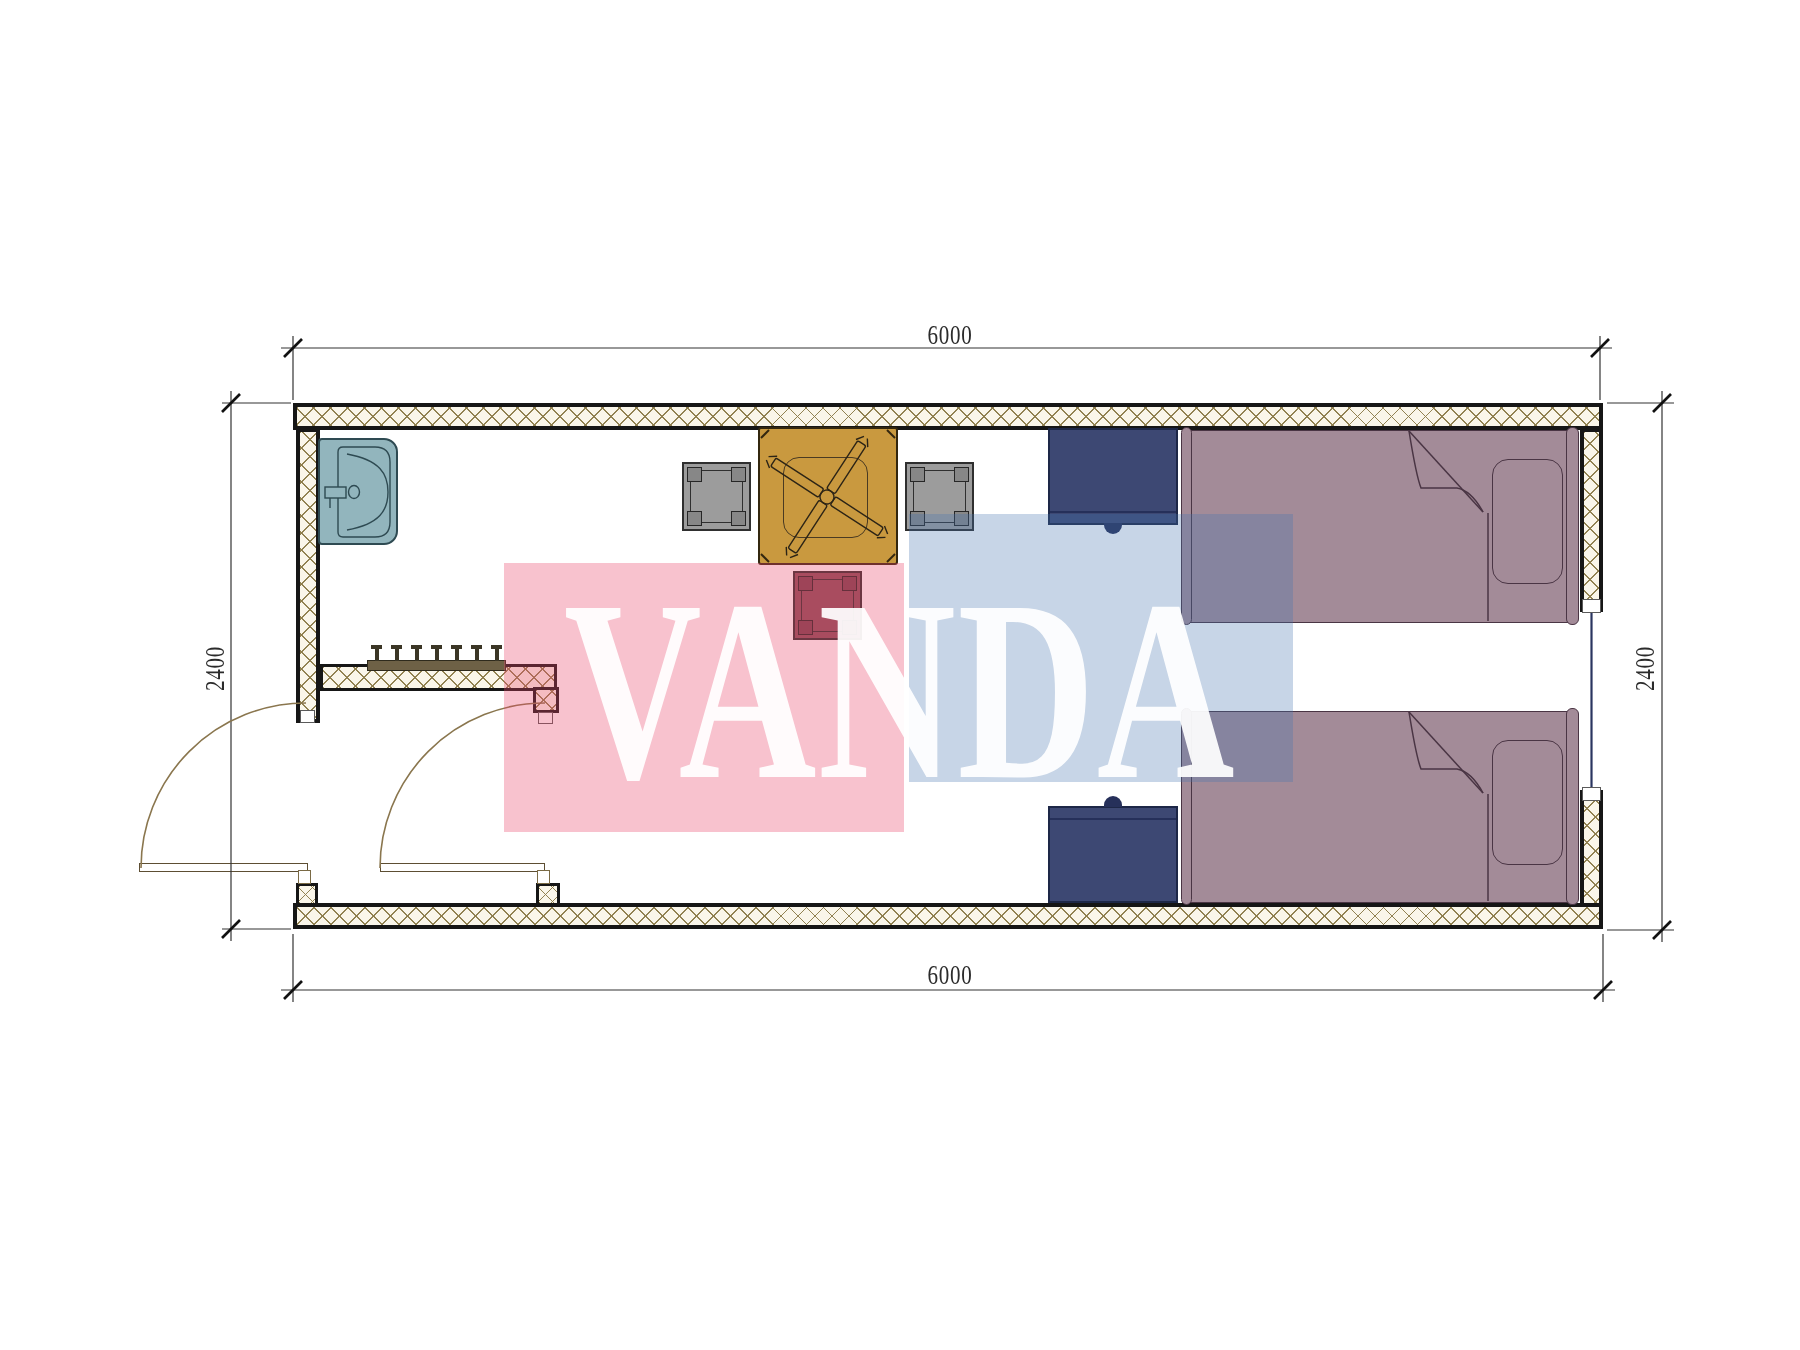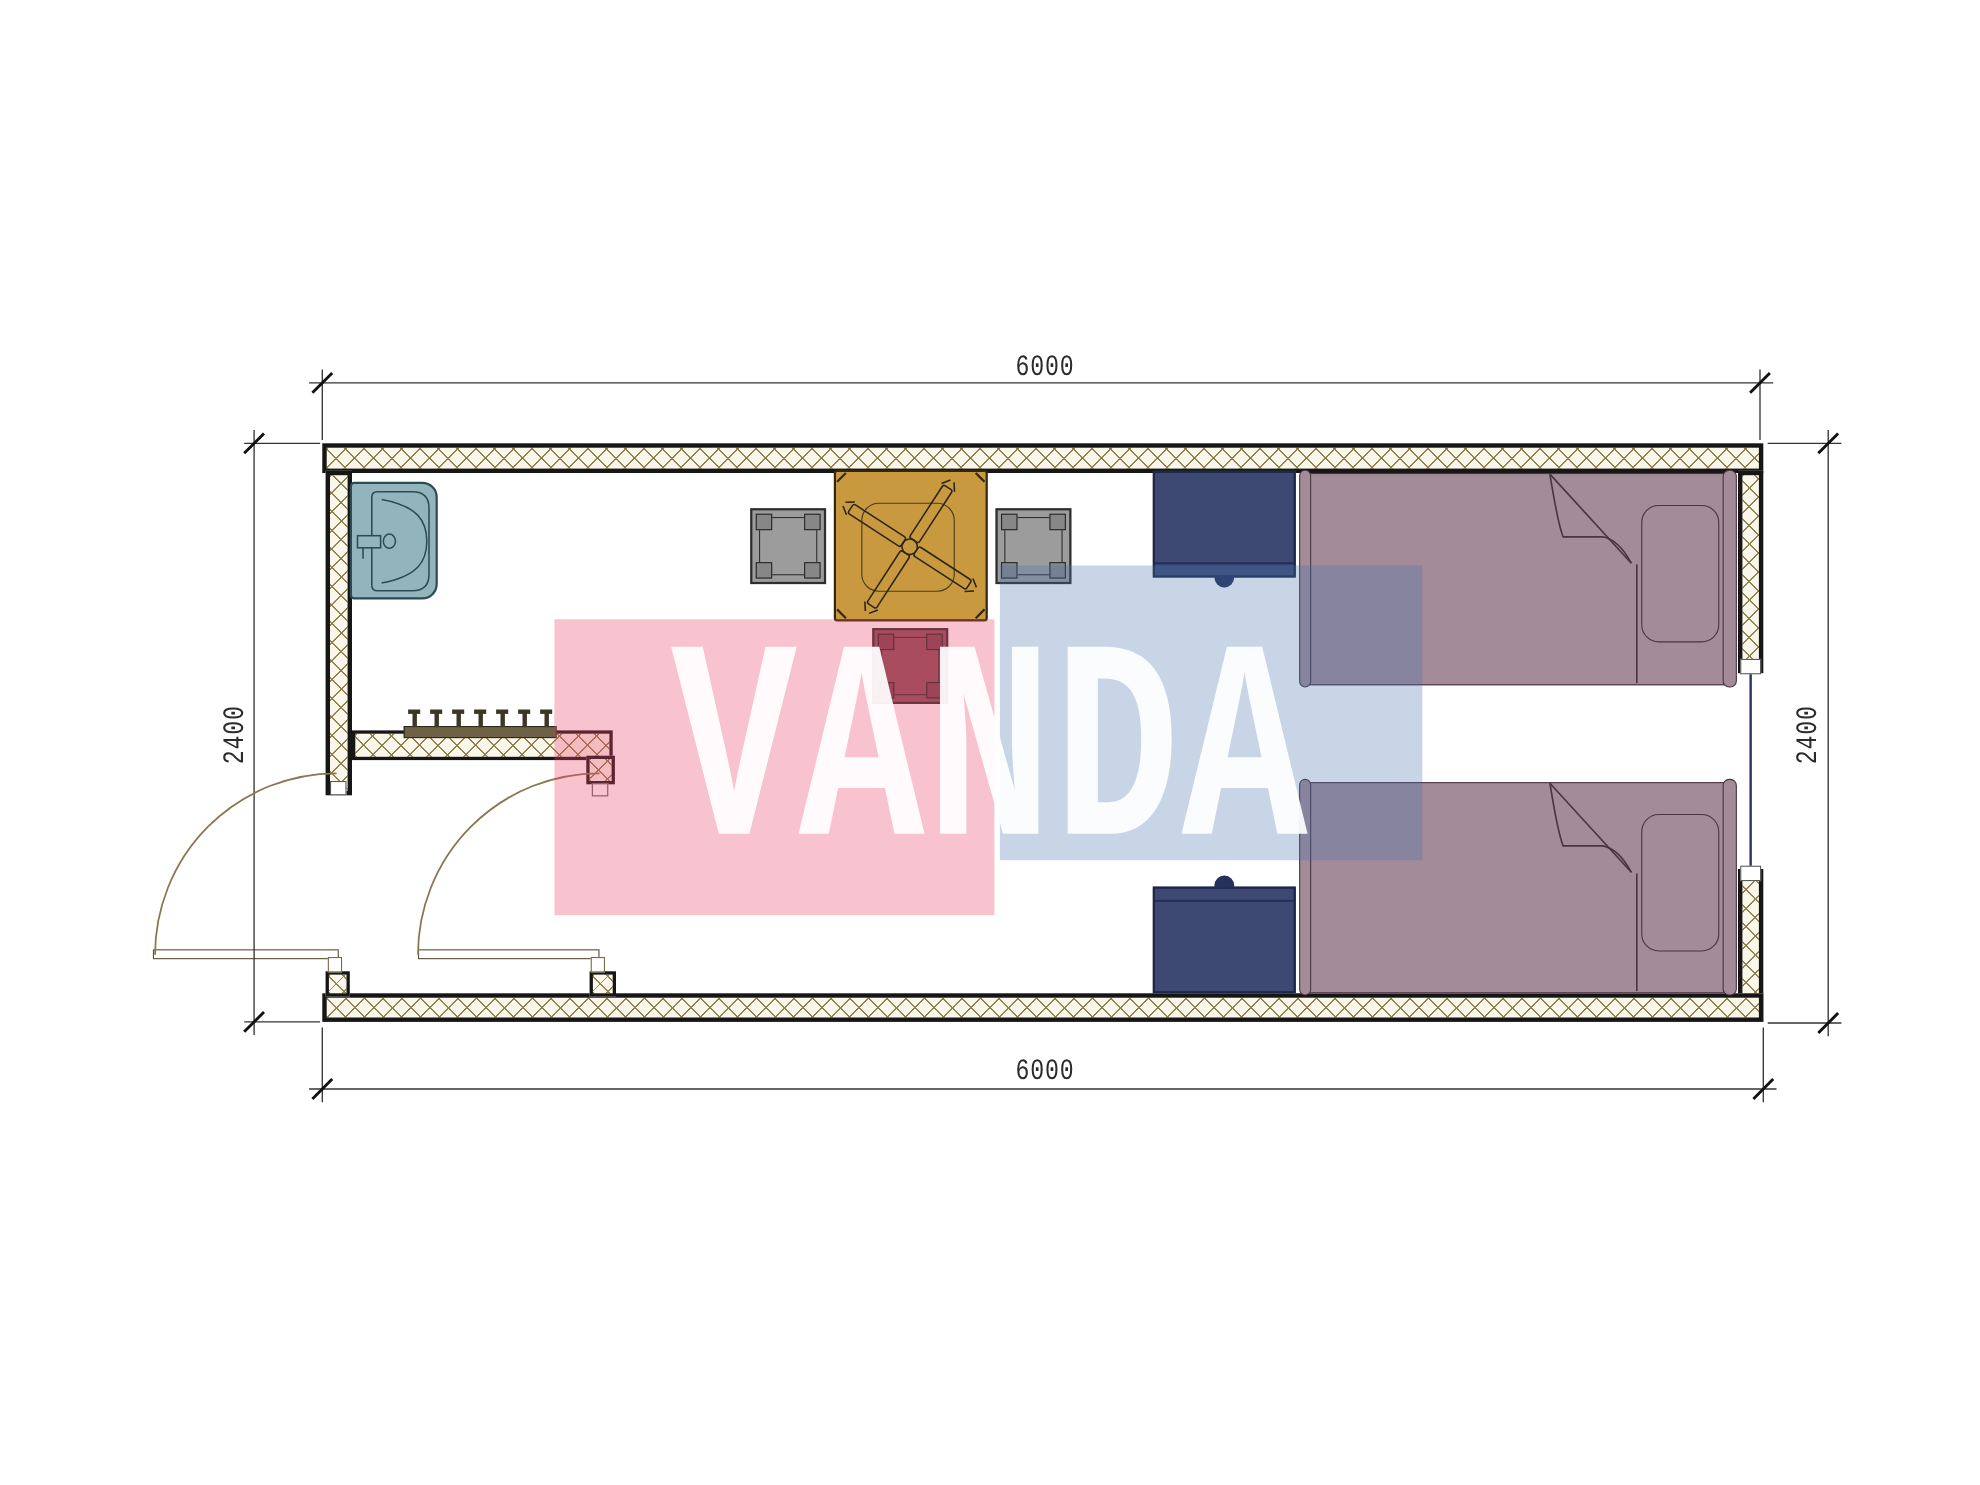--- a/index.html
+++ b/index.html
@@ -1,17 +1,17 @@
 <!DOCTYPE html>
 <html><head>
 <meta charset="utf-8">
 <style>
   html,body{margin:0;padding:0;background:#ffffff;}
   #canvas{position:relative;width:1800px;height:1350px;background:#ffffff;overflow:hidden;
-          font-family:Liberation Mono, monospace;}
+          font-family:Liberation Serif, serif;}
   
   .wall{position:absolute;box-sizing:border-box;border:4px solid #161616;
     background:
       repeating-linear-gradient(45deg,  rgba(140,124,74,.95) 0 1.3px, transparent 1.3px 12px),
       repeating-linear-gradient(135deg, rgba(140,124,74,.95) 0 1.3px, transparent 1.3px 12px),
       #faf6ea;}
   .wall.thin{border-width:3.5px;}
   .jamb{position:absolute;box-sizing:border-box;border:3px solid #161616;
     background:
       repeating-linear-gradient(45deg,  rgba(140,124,74,.95) 0 1.2px, transparent 1.2px 10px),

